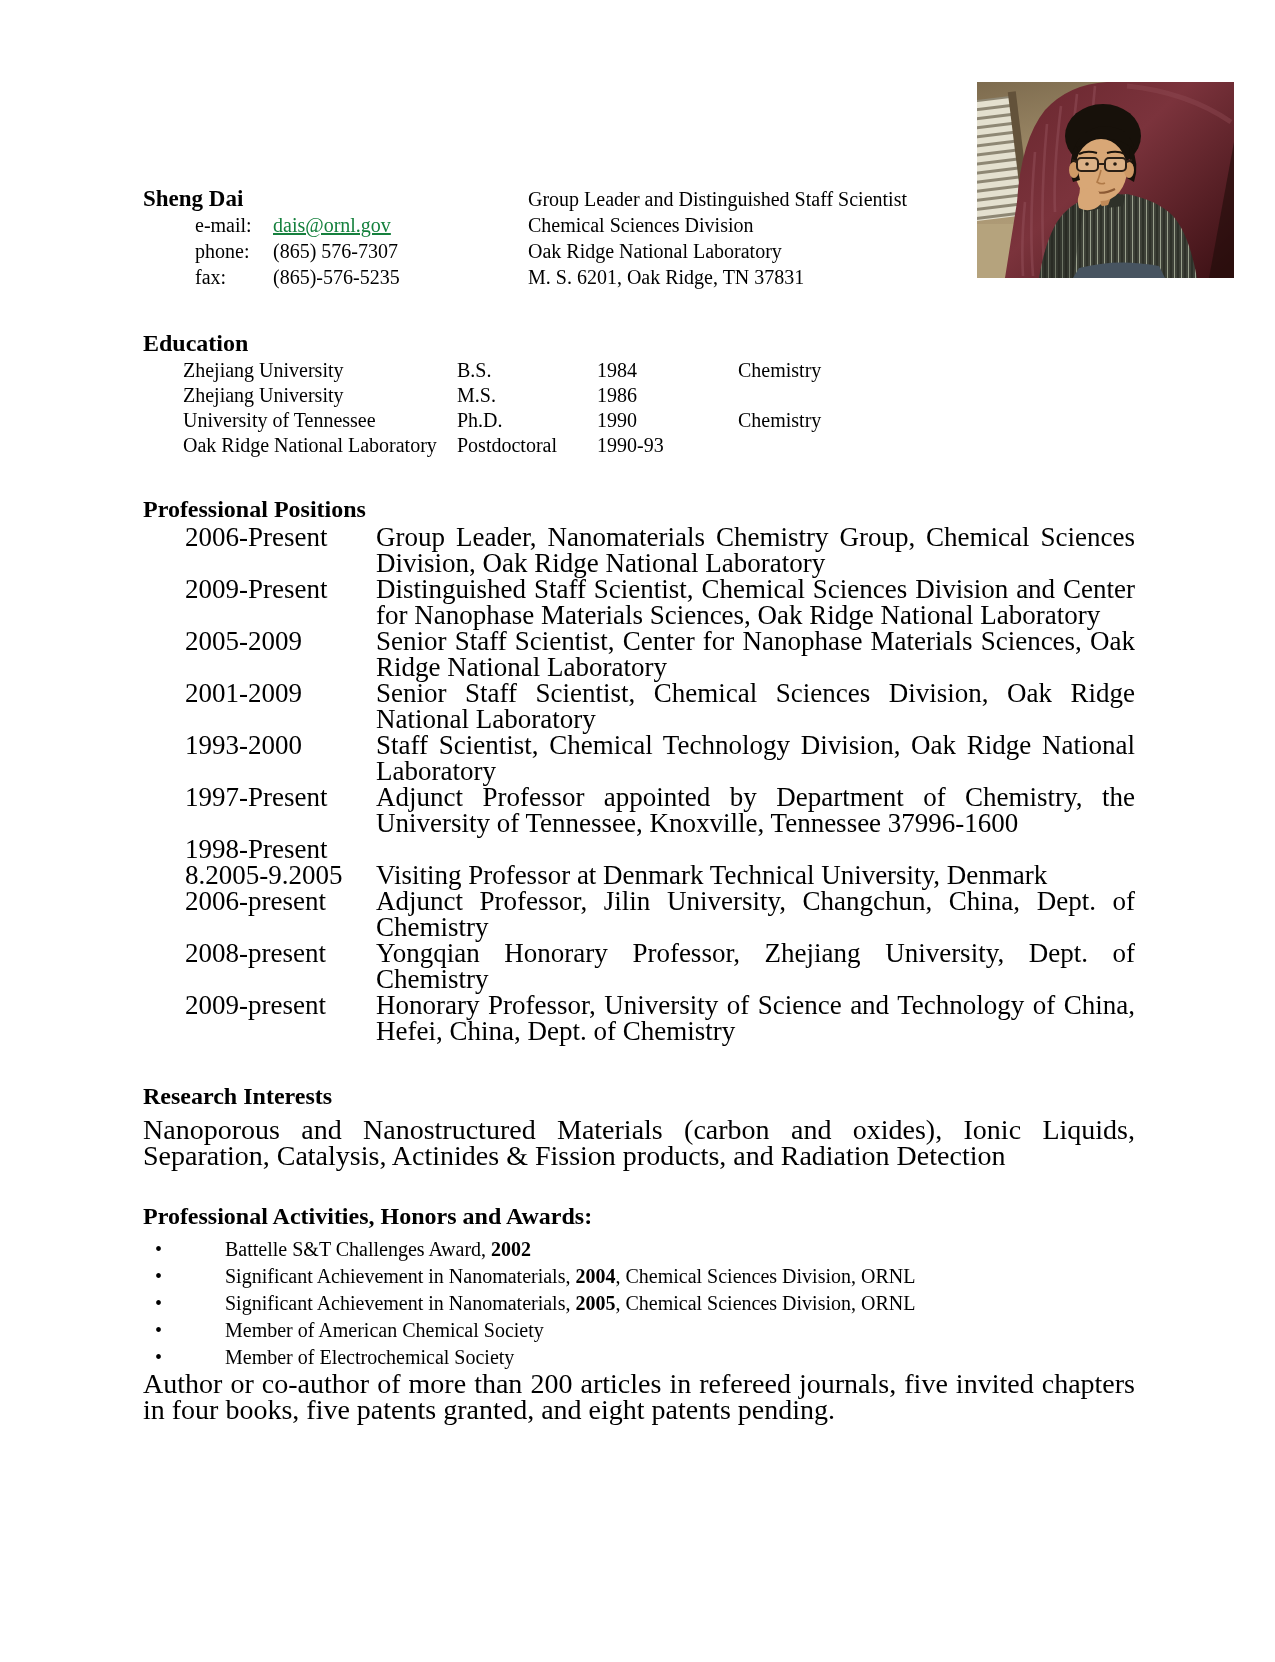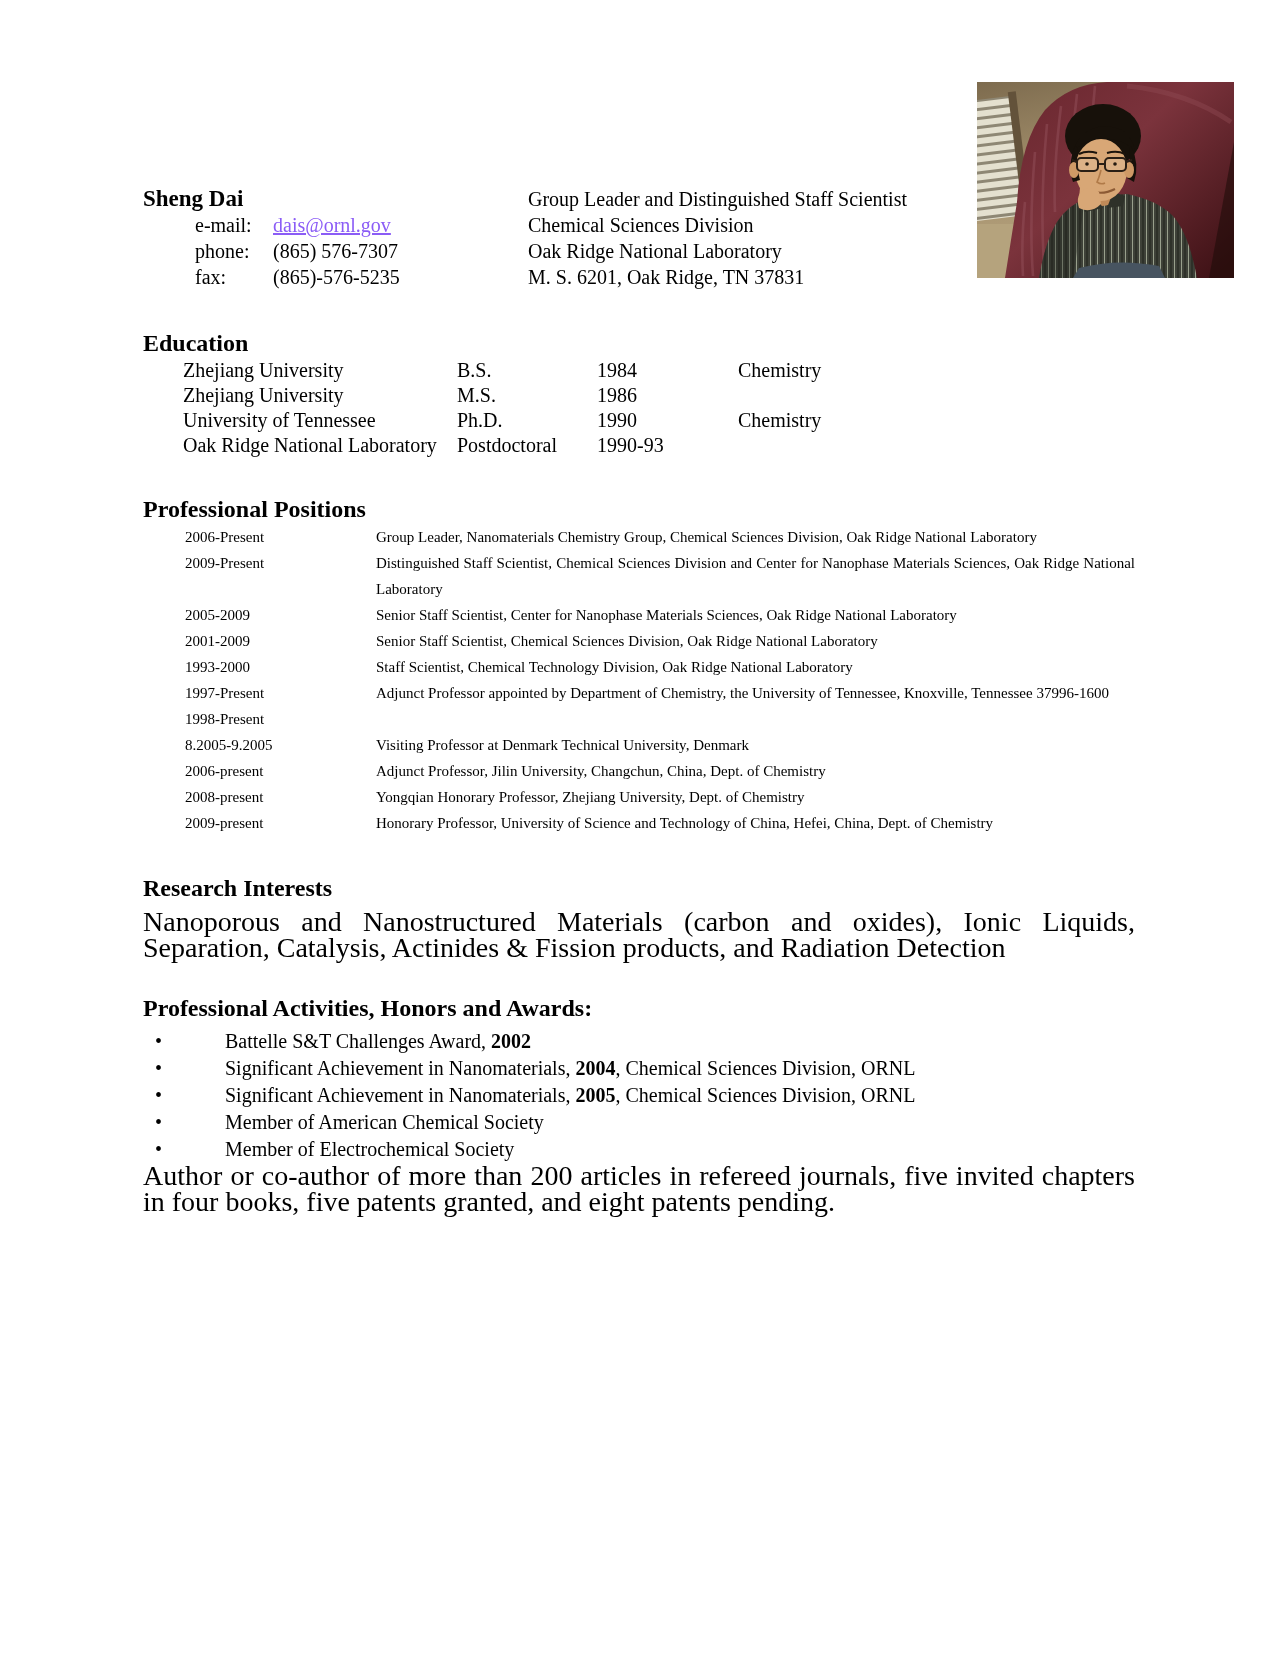--- a/index.html
+++ b/index.html
@@ -18,40 +18,40 @@
     top: 0;
     width: 992px;
   }
   
   .header-block { margin-top: 186px; }
   .hrow { display: flex; align-items: baseline; font-size: 20px; line-height: 26px; }
   .hleft { flex: 0 0 385px; }
   .hright { flex: 1; }
   .name { font-size: 23px; font-weight: bold; }
   .clabel { display: inline-block; margin-left: 52px; width: 78px; }
-  a.link { color: #8b5cf6; text-decoration: underline; }
+  a.link { color: #15803d; text-decoration: underline; }
   
   .section-heading {
     font-size: 24px;
     font-weight: bold;
     line-height: 30px;
   }
   .mt-edu  { margin-top: 38px; }
   .mt-pos  { margin-top: 36px; }
   .mt-res  { margin-top: 37px; }
   .mt-act  { margin-top: 32px; }
   .mt-pub  { margin-top: 25px; }
   
   .edu-row { display: flex; font-size: 20px; line-height: 25px; }
   .edu-col1 { margin-left: 40px; flex: 0 0 274px; }
   .edu-col2 { flex: 0 0 140px; font-family: Liberation Serif, serif; }
   .edu-col3 { flex: 0 0 141px; }
   .edu-col4 { flex: 1; }
   
-  .pos-row { display: flex; font-size: 15px; line-height: 26px; }
+  .pos-row { display: flex; font-size: 27px; line-height: 26px; }
   .pos-period { margin-left: 42px; flex: 0 0 191px; }
   .pos-desc { flex: 1; text-align: justify; }
   
   .para { font-size: 28px; line-height: 26px; text-align: justify; }
   .para-res { margin-top: 6px; }
   
   .bullets { margin-top: 5px; }
   .bullet-row { display: flex; font-size: 20px; line-height: 27px; }
   .bullet-dot { margin-left: 12px; flex: 0 0 70px; }
   .bullet-text { flex: 1; }

